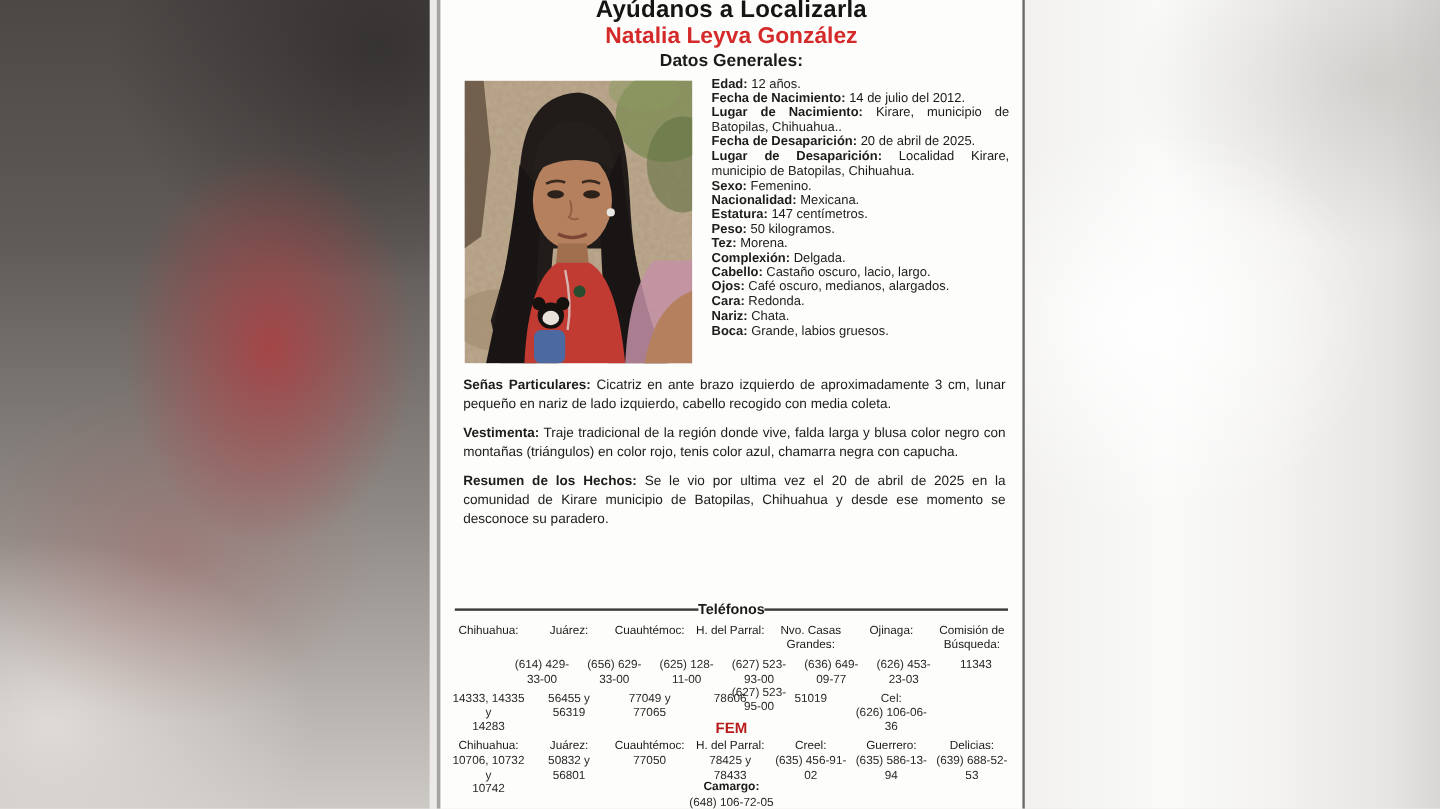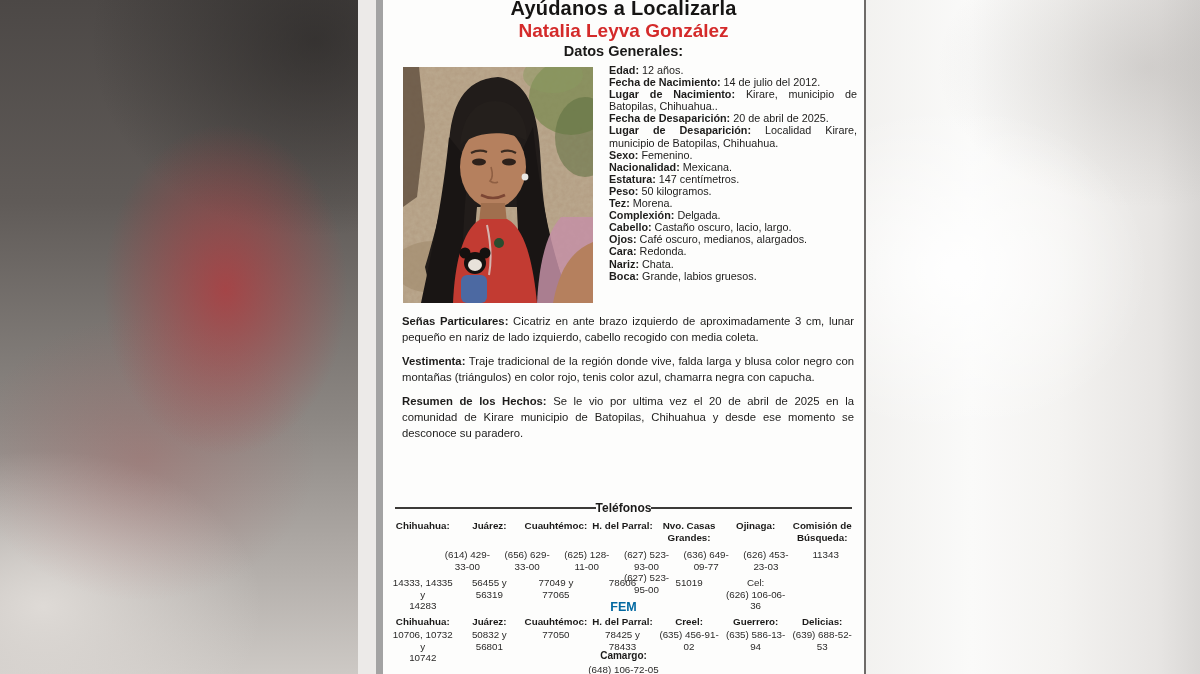--- a/index.html
+++ b/index.html
@@ -20,24 +20,24 @@
   .backdrop-right {
     position: absolute; right: 0; top: 0; width: 352px; height: 674px;
     background:
       radial-gradient(260px 220px at 30% 40%, rgba(255,255,255,.9), rgba(255,255,255,0) 75%),
       radial-gradient(300px 200px at 85% 10%, rgba(125,120,116,.22), rgba(125,120,116,0) 70%),
       linear-gradient(90deg, #f1f0ee 0%, #fafaf9 35%, #f4f3f1 60%, #e7e5e3 88%, #d9d7d5 100%);
   }
 
   
   .poster {
-    position: absolute; left: 376px; top: 0; width: 490px; height: 674px;
+    position: absolute; left: 364px; top: 0; width: 490px; height: 674px;
     background: #fdfdfc;
     border-right: 2px solid #6e6b69;
-    border-left: 7px solid #a3a3a3;
+    border-left: 3px solid #a3a3a3;
   }
   .centered { position: absolute; left: 0; width: 100%; text-align: center; }
   .poster-title { top: -3px; font-size: 20px; font-weight: 800; color: #161514; letter-spacing: .2px; }
   .poster-name  { top: 20px; font-size: 19px; font-weight: 800; color: #d42a2a; }
   .poster-section { top: 43px; font-size: 14.5px; font-weight: 800; color: #1b1a19; }
 
   
   .photo { position: absolute; left: 20px; top: 67px; width: 190px; height: 236px; overflow: hidden; }
   .photo svg { display: block; width: 100%; height: 100%; }
 
@@ -57,26 +57,26 @@
   .contact-emergency { color: #d42a2a; }
   .contact-url { display: inline-block; color: #1b6ec2; font-size: 12px; font-weight: 800; text-decoration: none; line-height: 15px; }
 
   
   .divider { position: absolute; left: 12px; right: 12px; top: 501px; display: flex; align-items: center; }
   .divider .rule { flex: 1; height: 0; border-top: 2px solid #3c3a38; }
   .divider .label { font-size: 12px; font-weight: 800; color: #1b1a19; }
 
   
   .ptable { position: absolute; left: 8px; right: 10px; display: grid; grid-template-columns: repeat(7, 1fr); column-gap: 3px; text-align: center; }
-  .ptable .hcell { font-size: 9.8px; font-weight: 700; color: #1b1a19; line-height: 11.5px; white-space: pre-line; }
+  .ptable .hcell { font-size: 9.8px; font-weight: 400; color: #1b1a19; line-height: 11.5px; white-space: pre-line; }
   .ptable .cell  { font-size: 9.8px; color: #2b2a29; line-height: 11.5px; white-space: pre-line; }
   .t1-head { top: 520px; }
   .t1-row1 { top: 549px; margin-left: 48px; }
   .t1-row2 { top: 577px; }
-  .fem-title { top: 600px; font-size: 12.5px; font-weight: 800; color: #0369a1; }
+  .fem-title { top: 600px; font-size: 12.5px; font-weight: 800; color: #b91c1c; }
   .t2-head { top: 616px; }
   .t2-row  { top: 629px; }
   .camargo-label { top: 650px; font-size: 10px; font-weight: 800; color: #1b1a19; }
   .camargo-value { top: 664px; font-size: 9.8px; color: #2b2a29; }
 </style>
 </head>
 <body>
 
 <div class="stage">
   <div class="backdrop-left"></div>

